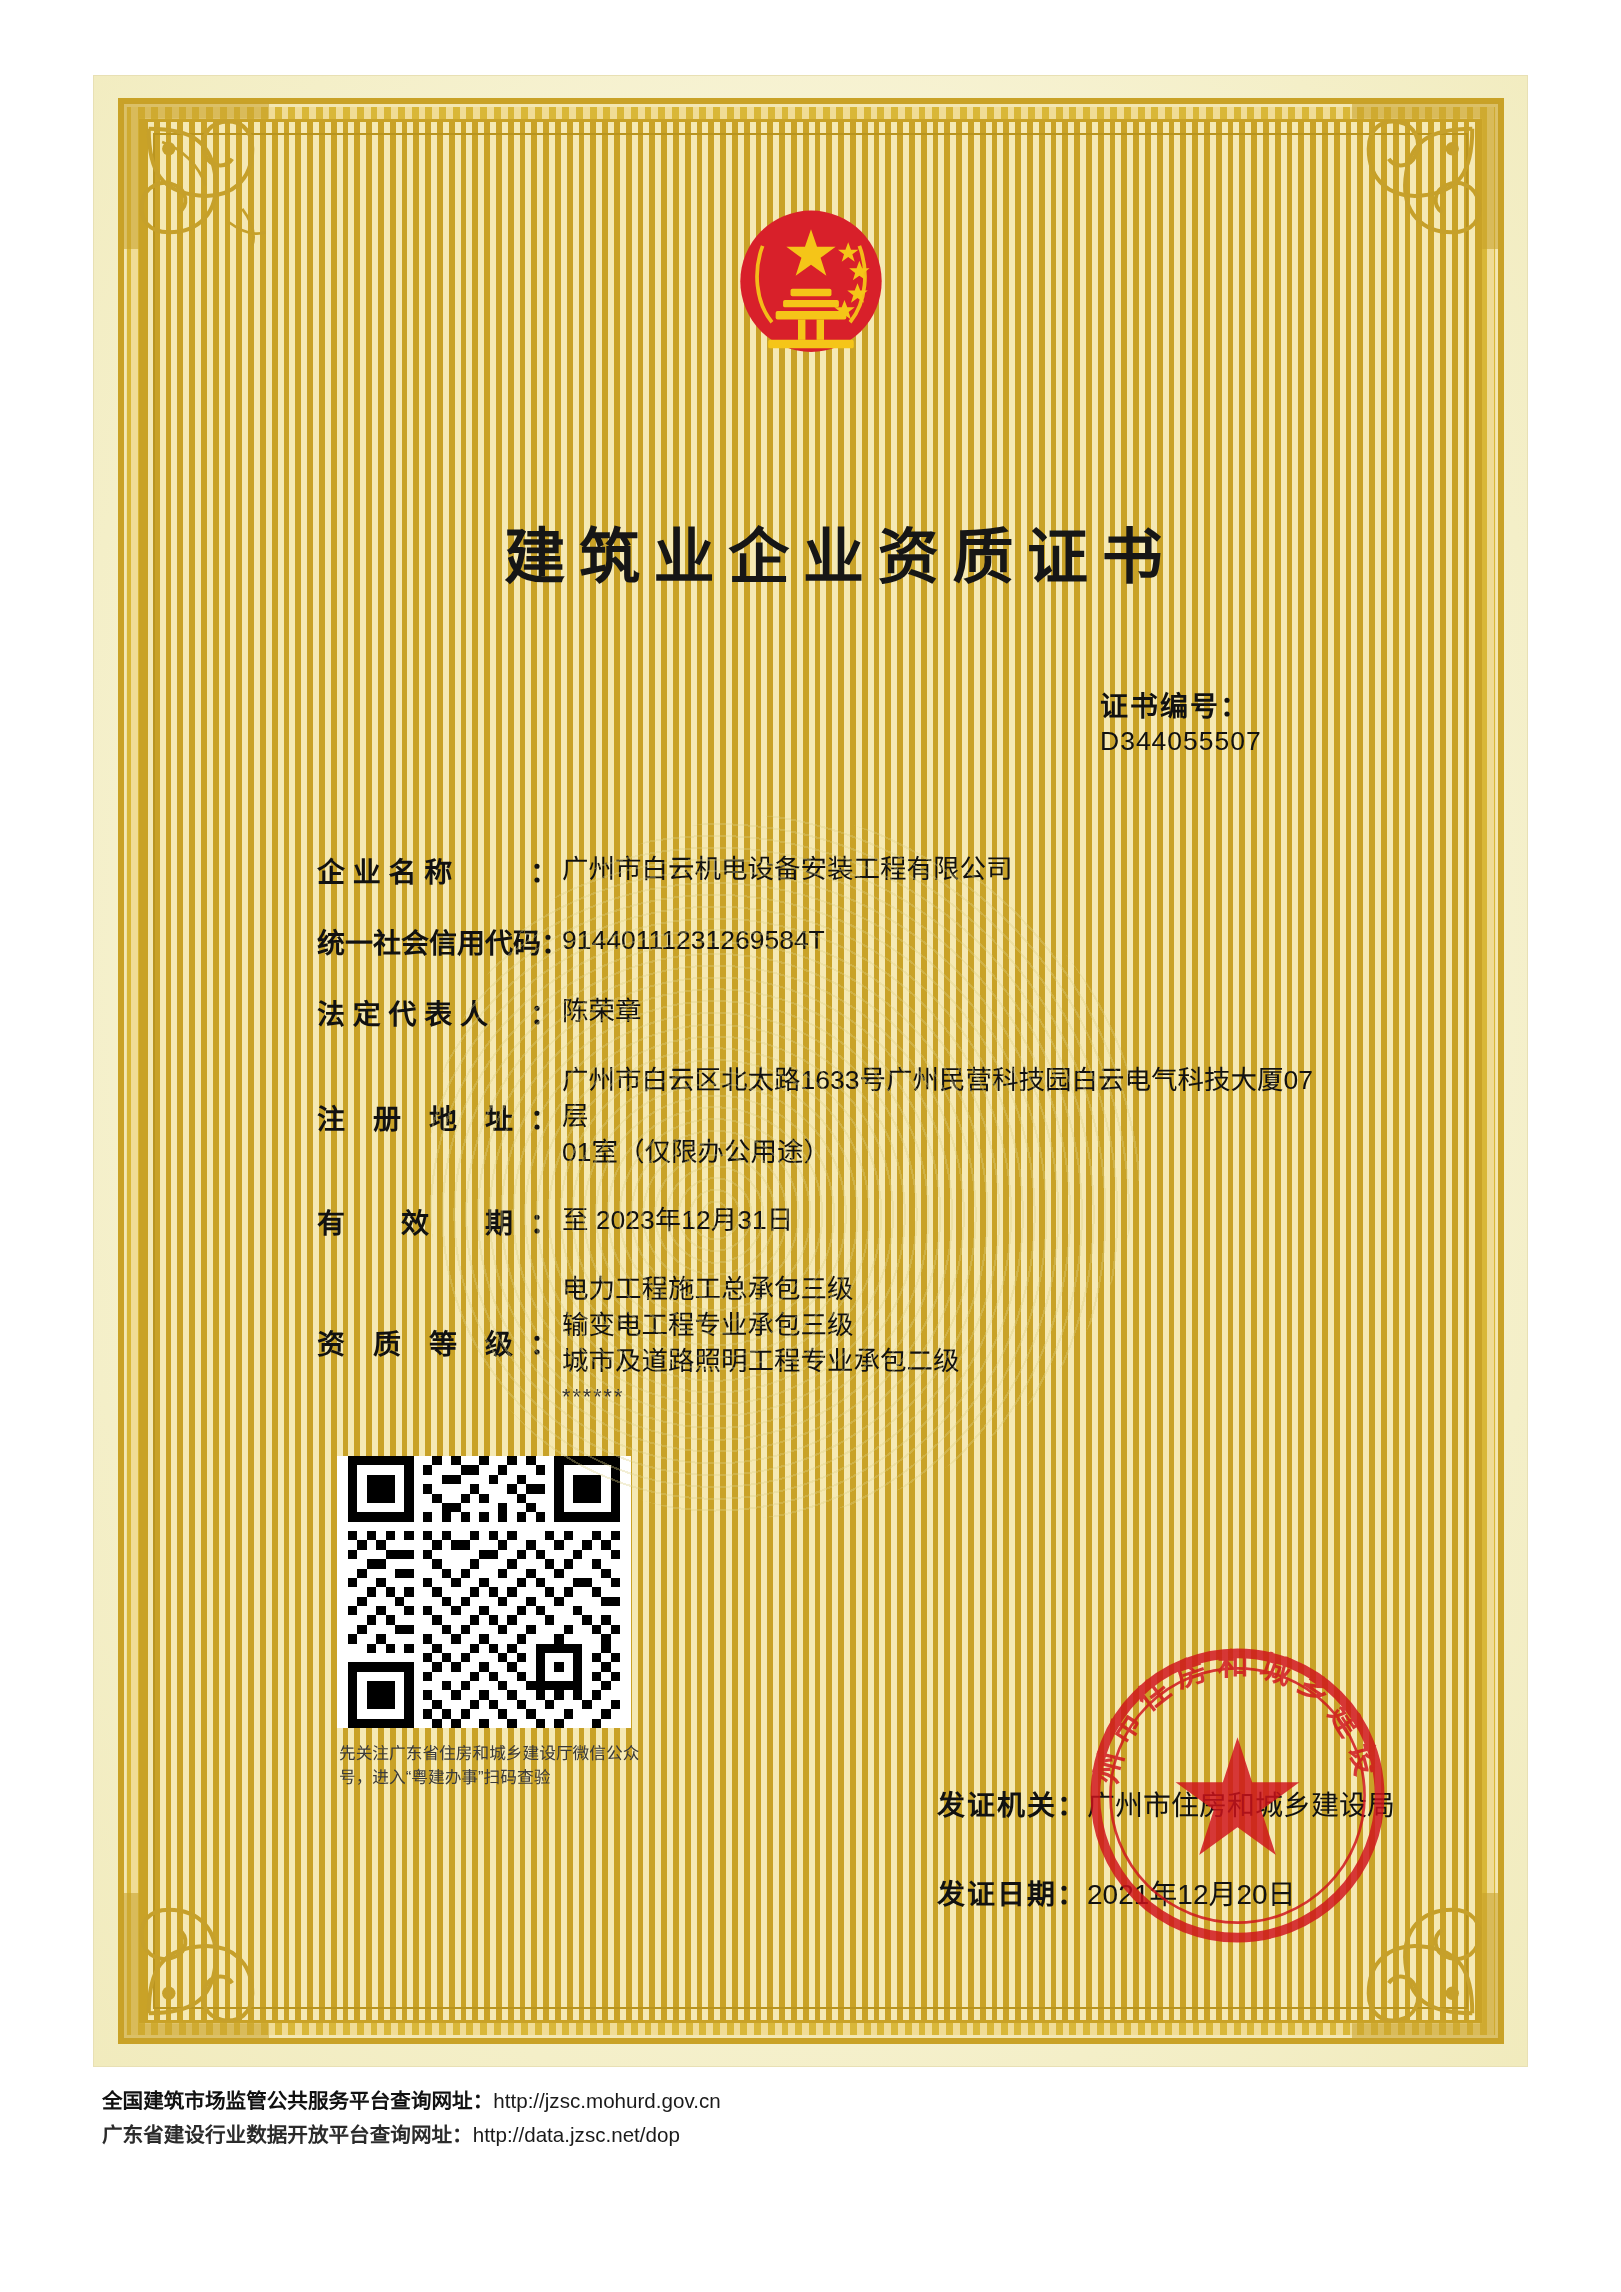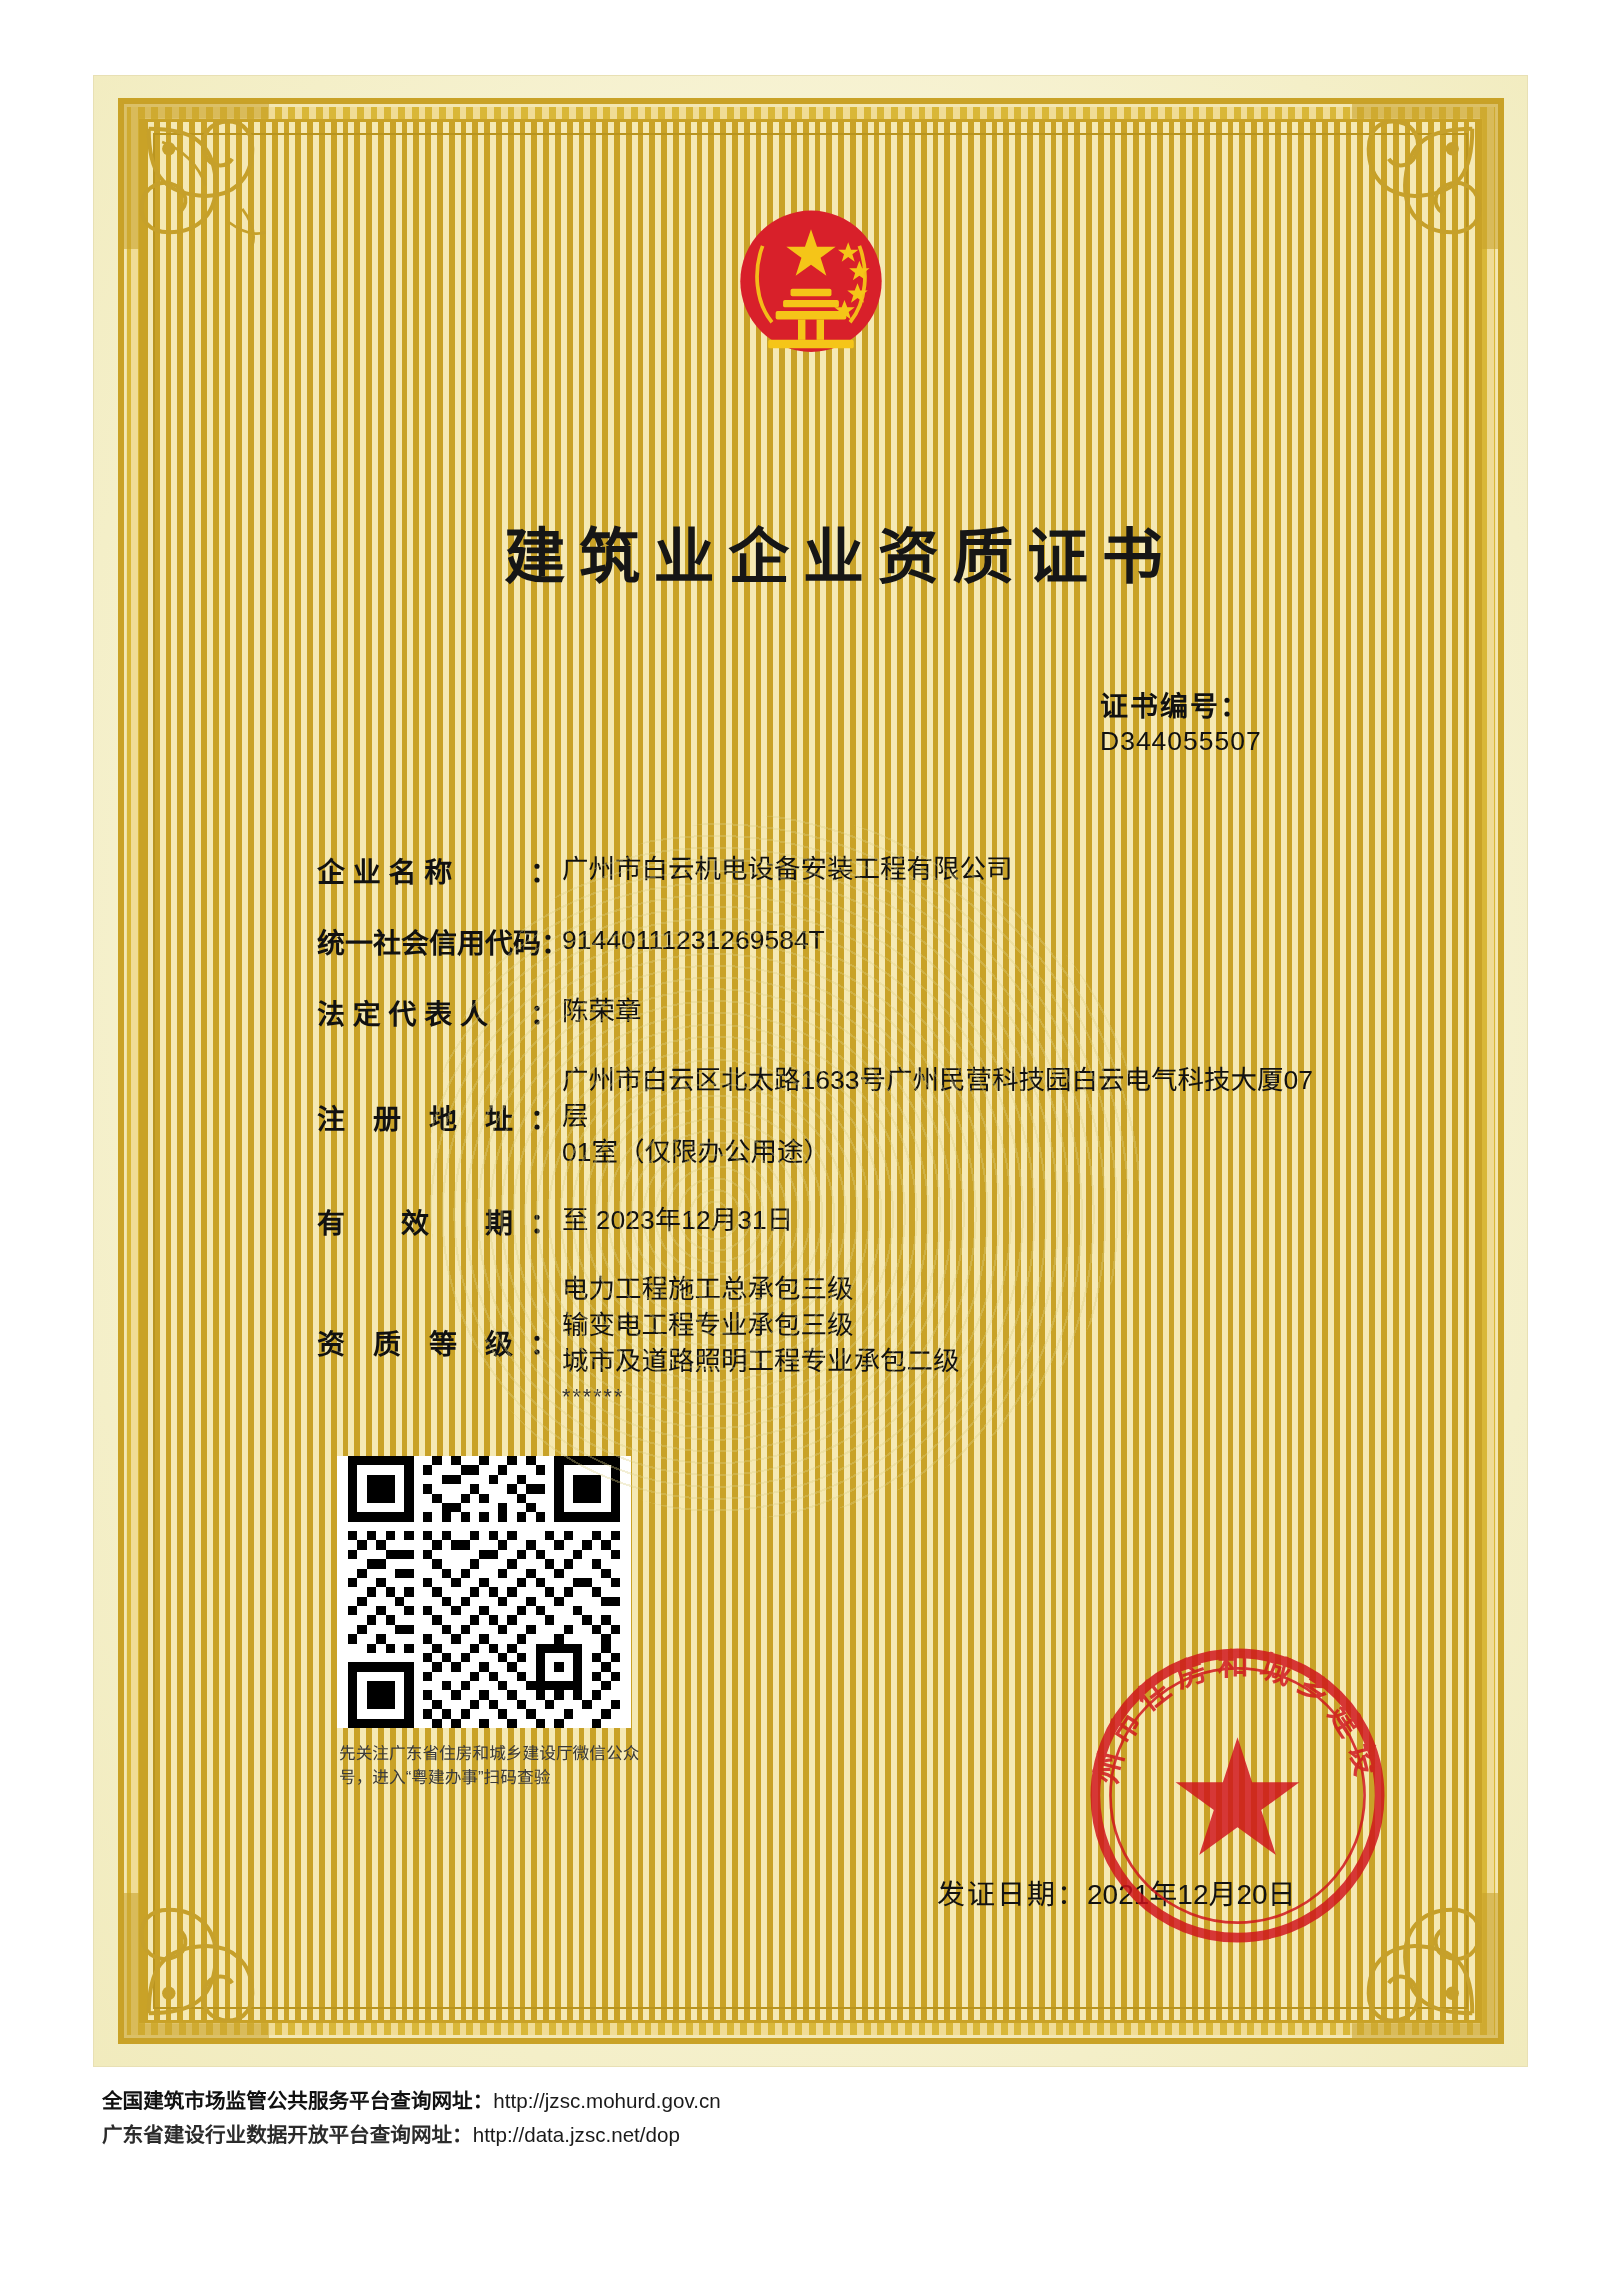--- a/index.html
+++ b/index.html
@@ -131,21 +131,21 @@
   }
 
   
   .issuer{
     position:absolute;left:843px;top:1707px;font-size:28px;color:#111;white-space:nowrap;
   }
   .issuer .lab2{font-weight:bold;letter-spacing:2px;}
   .issue-date{
     position:absolute;left:843px;top:1796px;font-size:28px;color:#111;white-space:nowrap;
   }
-  .issue-date .lab2{font-weight:normal;letter-spacing:2px;}
+  .issue-date .lab2{font-weight:bold;letter-spacing:2px;}
 
   
   .seal{
     position:absolute;left:982px;top:1558px;width:323px;height:323px;
     opacity:.82;
   }
 
   
   .footer{
     position:absolute;left:102px;top:2084px;width:1274px;
@@ -533,20 +533,23 @@
             <rect x="17" y="28" width="1" height="1"></rect>
           <rect x="20" y="28" width="1" height="1"></rect>
             <rect x="22" y="28" width="1" height="1"></rect>
           <rect x="26" y="28" width="1" height="1"></rect>
         </g>
       </svg>
     </div>
 
     <div class="qr-note">先关注广东省住房和城乡建设厅微信公众号，进入“粤建办事”扫码查验</div>
 
+    <div class="issuer">
+      <span class="lab2">发证机关：</span><span>广州市住房和城乡建设局</span>
+    </div>
     <div class="issue-date">
       <span class="lab2">发证日期：</span><span>2021年12月20日</span>
     </div>
 
     <div class="seal">
       <svg viewBox="0 0 300 300">
         <defs>
           <path id="sealArc" d="M150,150 m-112,0 a112,112 0 1,1 224,0" fill="none"></path>
         </defs>
         <circle cx="150" cy="150" r="132" fill="none" stroke="#d0111b" stroke-width="9"></circle>

